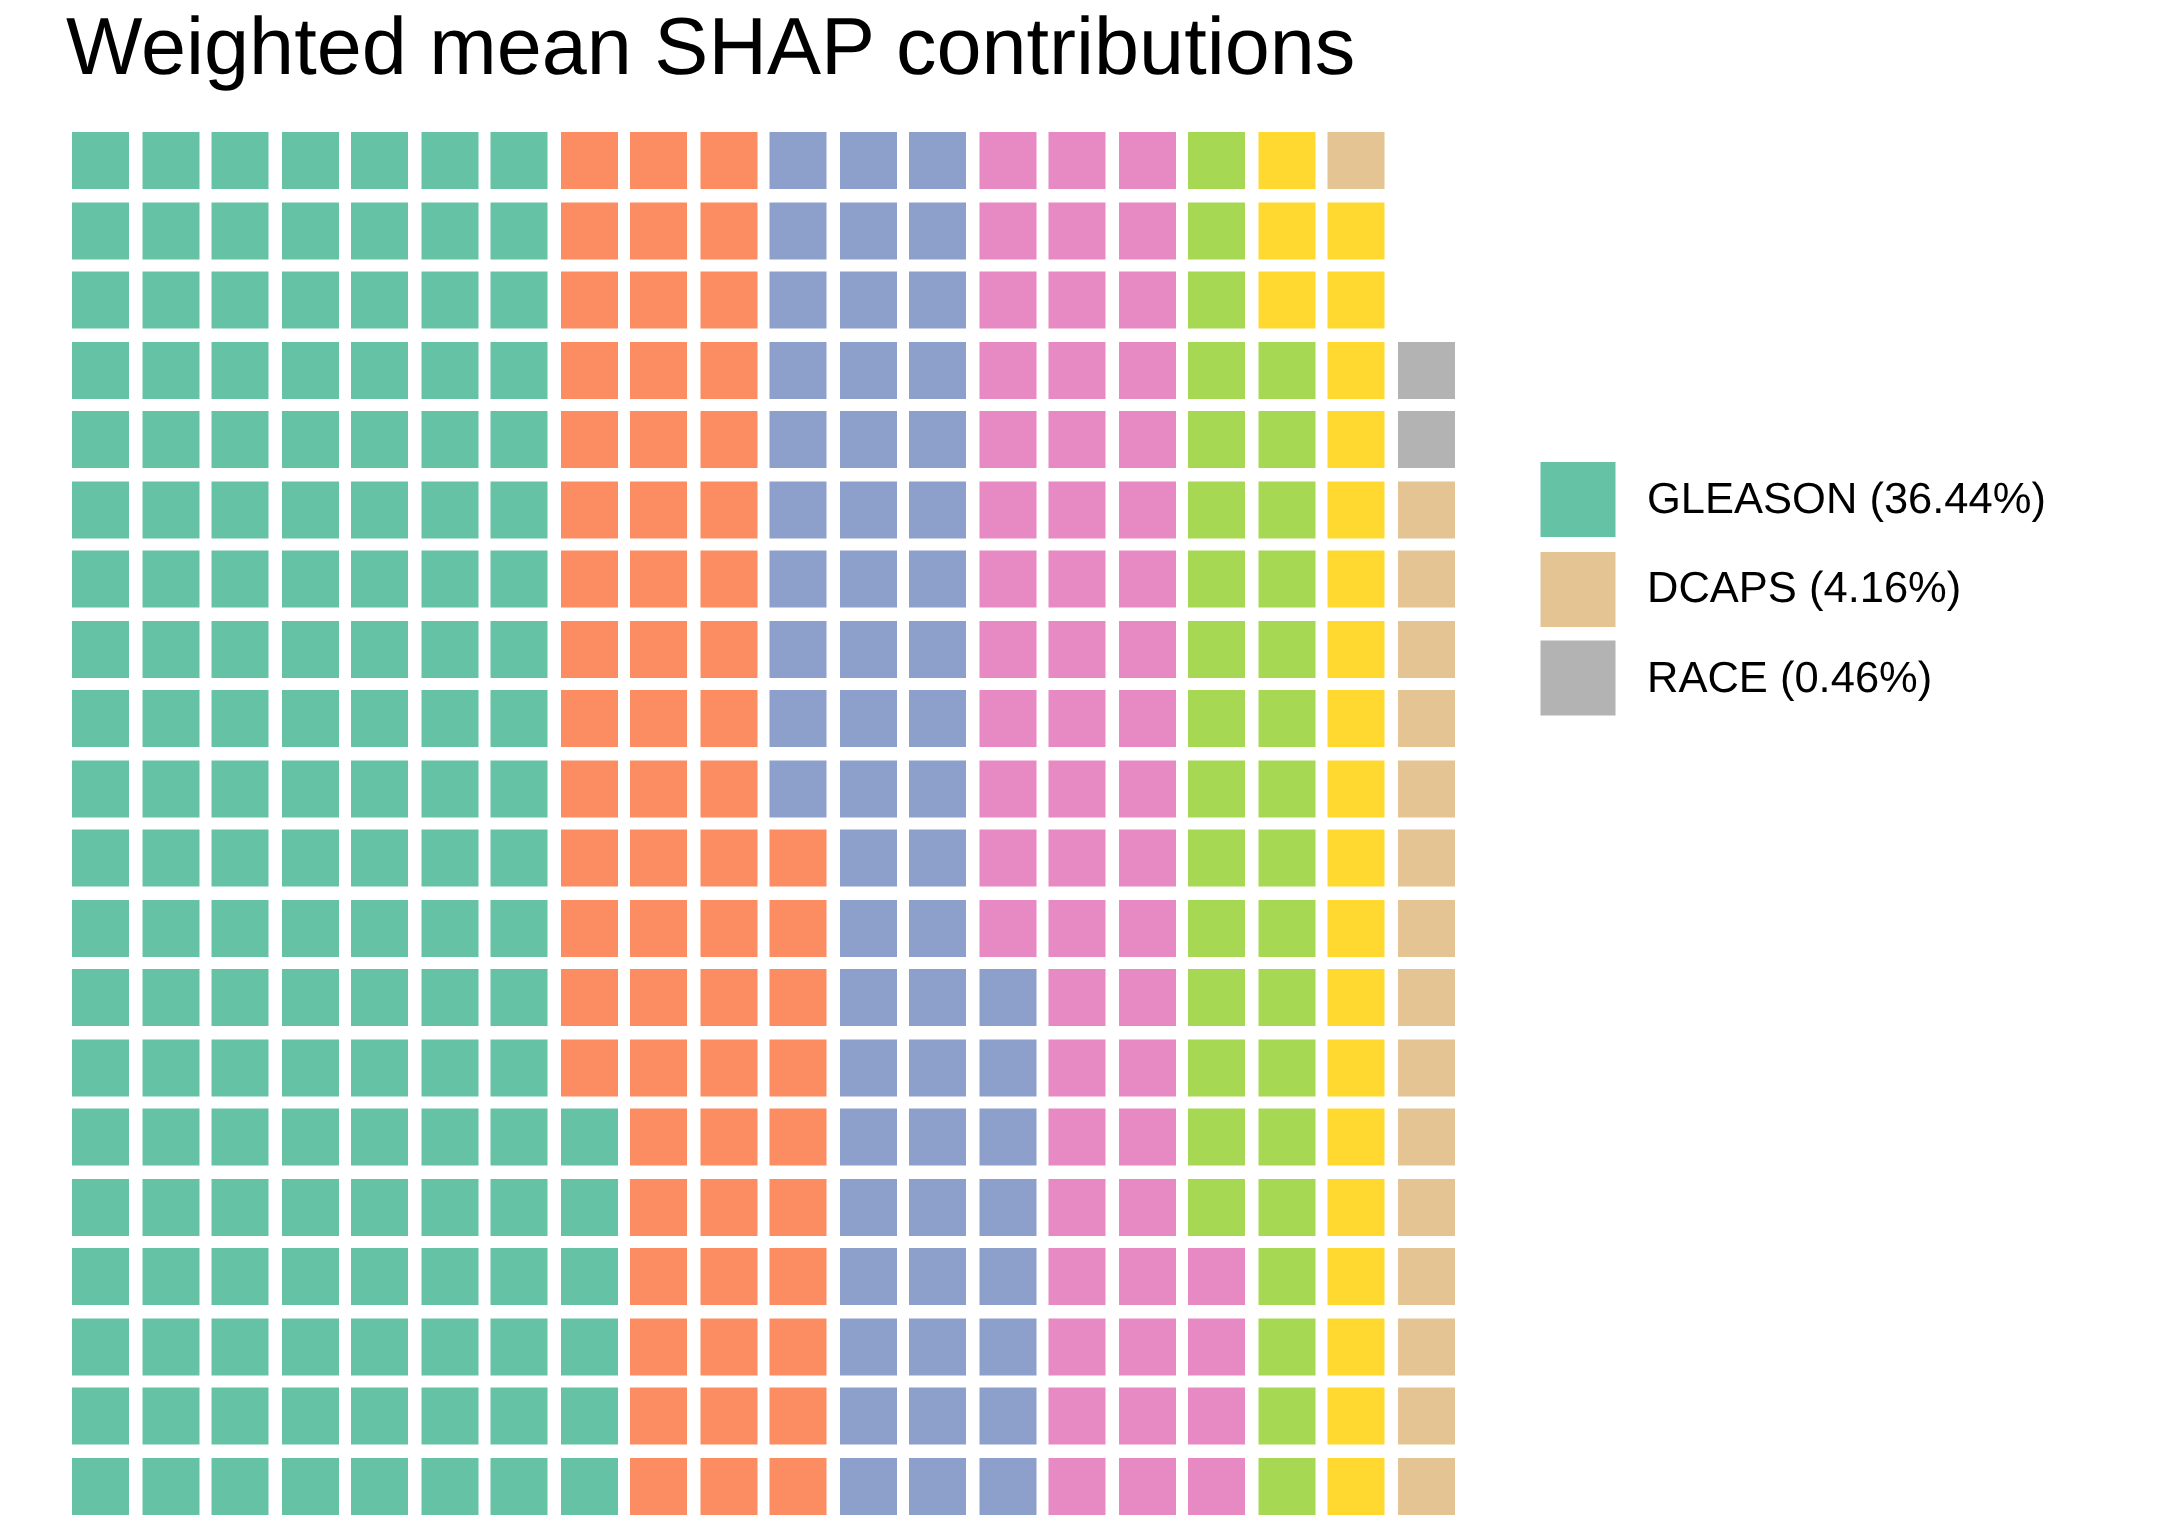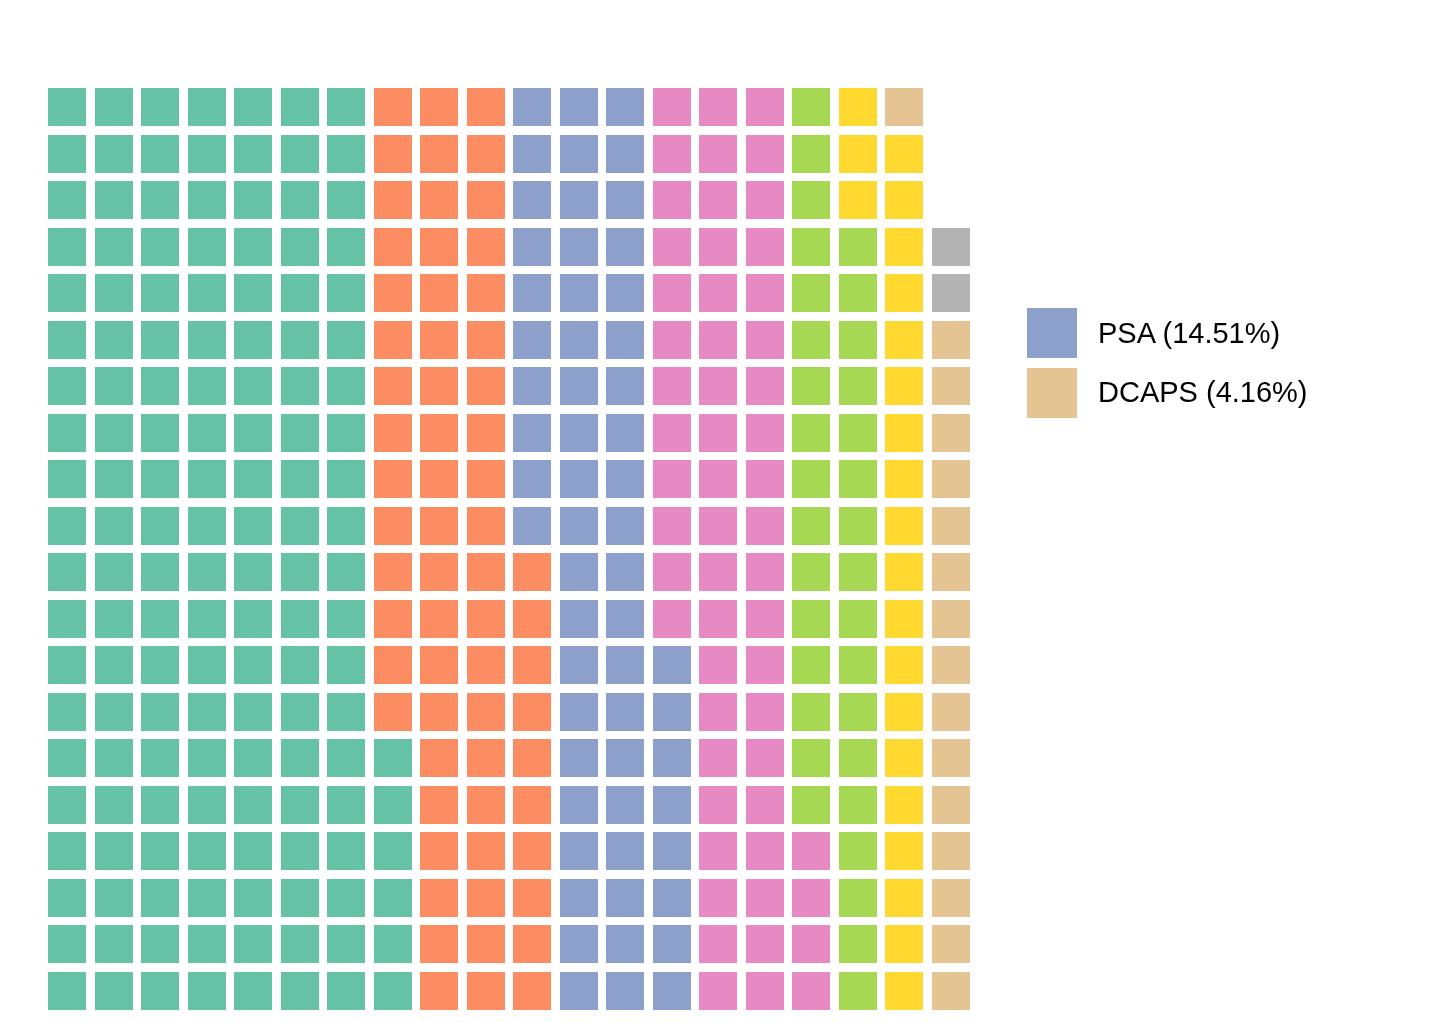--- a/index.html
+++ b/index.html
@@ -51,20 +51,21 @@
   .legend-label {
     font-size: 29px;
     color: #000000;
     white-space: nowrap;
   }
 </style>
 </head>
 <body>
 
 <div class="figure">
+  <h1 class="title">Weighted mean SHAP contributions</h1>
   <div class="waffle" id="waffle">
       <div class="sq" style="grid-area: 20 / 1; background: rgb(102, 194, 165);"></div>
       <div class="sq" style="grid-area: 19 / 1; background: rgb(102, 194, 165);"></div>
       <div class="sq" style="grid-area: 18 / 1; background: rgb(102, 194, 165);"></div>
       <div class="sq" style="grid-area: 17 / 1; background: rgb(102, 194, 165);"></div>
       <div class="sq" style="grid-area: 16 / 1; background: rgb(102, 194, 165);"></div>
       <div class="sq" style="grid-area: 15 / 1; background: rgb(102, 194, 165);"></div>
       <div class="sq" style="grid-area: 14 / 1; background: rgb(102, 194, 165);"></div>
       <div class="sq" style="grid-area: 13 / 1; background: rgb(102, 194, 165);"></div>
       <div class="sq" style="grid-area: 12 / 1; background: rgb(102, 194, 165);"></div>
@@ -452,21 +453,25 @@
       <div class="sq" style="grid-area: 10 / 20; background: rgb(229, 196, 148);"></div>
       <div class="sq" style="grid-area: 9 / 20; background: rgb(229, 196, 148);"></div>
       <div class="sq" style="grid-area: 8 / 20; background: rgb(229, 196, 148);"></div>
       <div class="sq" style="grid-area: 7 / 20; background: rgb(229, 196, 148);"></div>
       <div class="sq" style="grid-area: 6 / 20; background: rgb(229, 196, 148);"></div>
       <div class="sq" style="grid-area: 5 / 20; background: rgb(179, 179, 179);"></div>
       <div class="sq" style="grid-area: 4 / 20; background: rgb(179, 179, 179);"></div>
     </div>
   <div class="legend" id="legend">
       <div class="legend-item">
-        <span class="swatch" style="background: rgb(141, 160, 203);"></span>
-        <span class="legend-label">PSA (14.51%)</span>
+        <span class="swatch" style="background: rgb(102, 194, 165);"></span>
+        <span class="legend-label">GLEASON (36.44%)</span>
       </div>
       <div class="legend-item">
         <span class="swatch" style="background: rgb(229, 196, 148);"></span>
         <span class="legend-label">DCAPS (4.16%)</span>
       </div>
+      <div class="legend-item">
+        <span class="swatch" style="background: rgb(179, 179, 179);"></span>
+        <span class="legend-label">RACE (0.46%)</span>
+      </div>
     </div>
 </div>
 
 </body></html>

